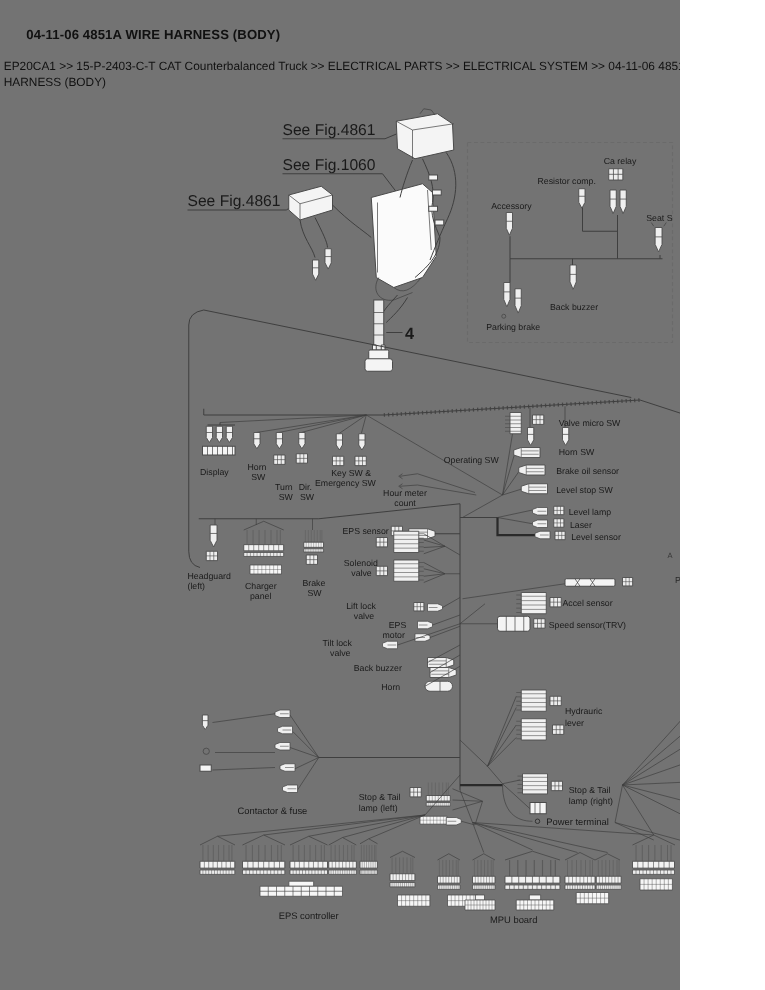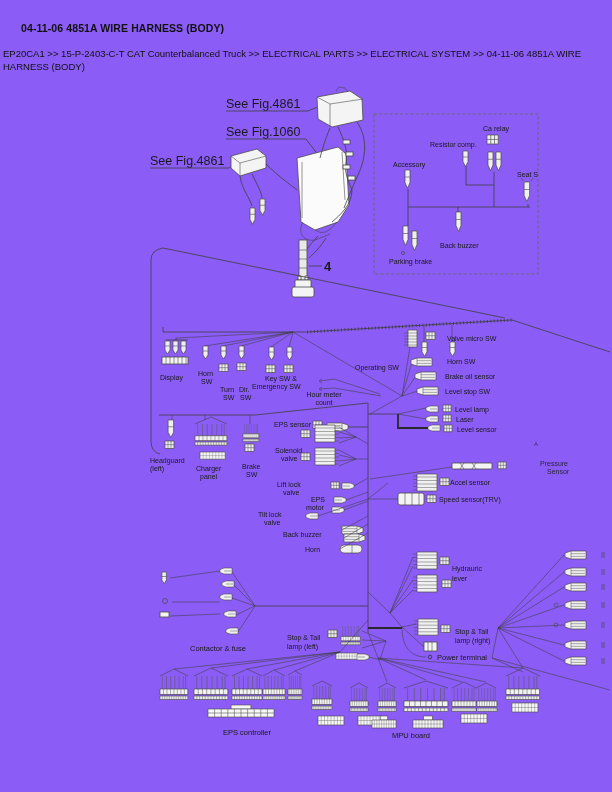--- a/index.html
+++ b/index.html
@@ -1,16 +1,16 @@
 <!DOCTYPE html>
 <html><head>
 <meta charset="utf-8">
 <style>
   html,body{margin:0;padding:0;background:#fff;}
-  .page{position:relative;width:612px;height:792px;background:#8b5cf6;overflow:hidden;
+  .page{position:relative;width:544px;height:792px;background:#737373;overflow:hidden;
         font-family:"Liberation Sans",sans-serif;color:#111;}
   .doc-title{position:absolute;left:21px;top:22px;font-size:10.5px;font-weight:bold;letter-spacing:.1px;}
   .breadcrumb{position:absolute;left:3px;top:48px;width:578px;font-size:9.5px;font-weight:normal;line-height:12.5px;}
   svg{position:absolute;left:0;top:0;}
   svg text{fill:#1a1a1a;font-family:"Liberation Sans",sans-serif;}
   .t7{font-size:7px;}
   .t75{font-size:7.5px;}
   .fig{font-size:12.5px;}
   .c4{font-size:13px;font-weight:bold;}
   .ln{stroke:#3f3f3f;stroke-width:.8;fill:none;}

